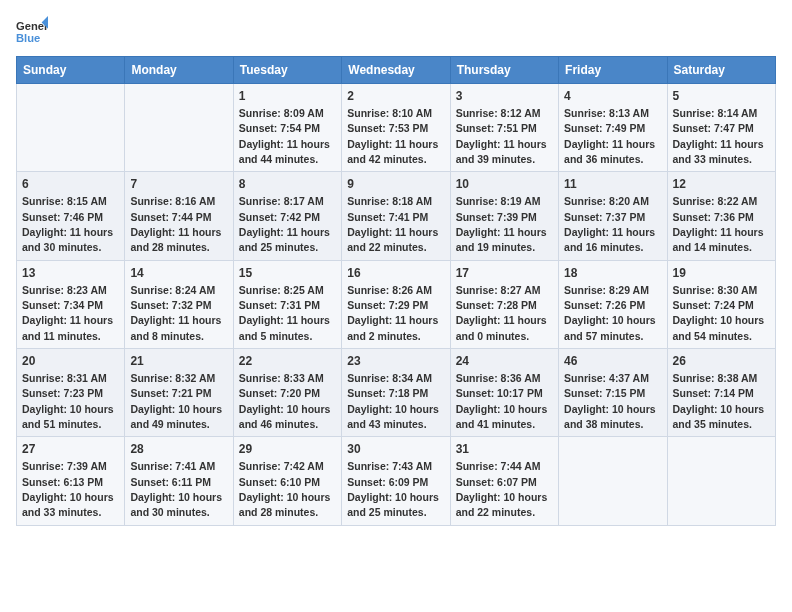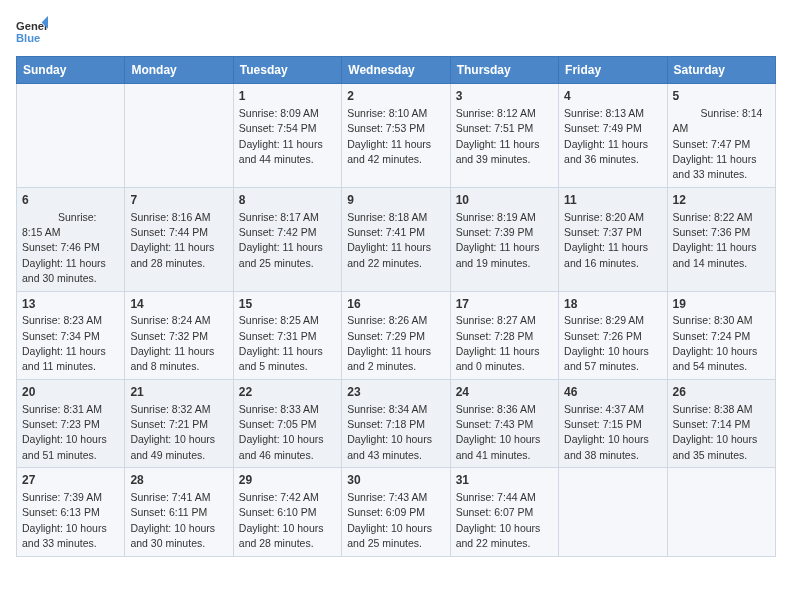--- a/index.html
+++ b/index.html
@@ -72,20 +72,21 @@
     }
     .day-num {
       font-weight: bold;
       font-size: 12px;
       display: block;
       margin-bottom: 1px;
     }
     .day-info {
       font-size: 10.5px;
       color: #333;
+      font-weight: bold;
     }
     .empty-cell {
       background: #f5f7fa !important;
     }
   </style>
 </head>
 <body>
 
 <div class="header-area">
   <div class="logo-area">
@@ -126,26 +127,26 @@
 Daylight: 11 hours and 44 minutes.</span></td>
         <td><span class="day-num">2</span><span class="day-info" style="white-space: pre-line;">Sunrise: 8:10 AM
 Sunset: 7:53 PM
 Daylight: 11 hours and 42 minutes.</span></td>
         <td><span class="day-num">3</span><span class="day-info" style="white-space: pre-line; text-align: center;">Sunrise: 8:12 AM
 Sunset: 7:51 PM
 Daylight: 11 hours and 39 minutes.</span></td>
         <td><span class="day-num">4</span><span class="day-info" style="white-space: pre-line;">Sunrise: 8:13 AM
 Sunset: 7:49 PM
 Daylight: 11 hours and 36 minutes.</span></td>
-        <td><span class="day-num">5</span><span class="day-info" style="white-space: pre-line; margin-left: 28px;">Sunrise: 8:14 AM
+        <td><span class="day-num">5</span><span class="day-info" style="white-space: pre-line;">Sunrise: 8:14 AM
 Sunset: 7:47 PM
 Daylight: 11 hours and 33 minutes.</span></td>
       </tr>
       <tr>
-        <td><span class="day-num">6</span><span class="day-info" style="white-space: pre-line; margin-left: 36px;">Sunrise: 8:15 AM
+        <td><span class="day-num">6</span><span class="day-info" style="white-space: pre-line;">Sunrise: 8:15 AM
 Sunset: 7:46 PM
 Daylight: 11 hours and 30 minutes.</span></td>
         <td><span class="day-num">7</span><span class="day-info" style="white-space: pre-line;">Sunrise: 8:16 AM
 Sunset: 7:44 PM
 Daylight: 11 hours and 28 minutes.</span></td>
         <td><span class="day-num">8</span><span class="day-info" style="white-space: pre-line;">Sunrise: 8:17 AM
 Sunset: 7:42 PM
 Daylight: 11 hours and 25 minutes.</span></td>
         <td><span class="day-num">9</span><span class="day-info" style="white-space: pre-line;">Sunrise: 8:18 AM
 Sunset: 7:41 PM
@@ -184,27 +185,27 @@
 Daylight: 10 hours and 54 minutes.</span></td>
       </tr>
       <tr>
         <td><span class="day-num">20</span><span class="day-info" style="white-space: pre-line;">Sunrise: 8:31 AM
 Sunset: 7:23 PM
 Daylight: 10 hours and 51 minutes.</span></td>
         <td><span class="day-num">21</span><span class="day-info" style="white-space: pre-line;">Sunrise: 8:32 AM
 Sunset: 7:21 PM
 Daylight: 10 hours and 49 minutes.</span></td>
         <td><span class="day-num">22</span><span class="day-info" style="white-space: pre-line;">Sunrise: 8:33 AM
-Sunset: 7:05 PM
+Sunset: 7:20 PM
 Daylight: 10 hours and 46 minutes.</span></td>
         <td><span class="day-num">23</span><span class="day-info" style="white-space: pre-line;">Sunrise: 8:34 AM
 Sunset: 7:18 PM
 Daylight: 10 hours and 43 minutes.</span></td>
         <td><span class="day-num">24</span><span class="day-info" style="white-space: pre-line;">Sunrise: 8:36 AM
-Sunset: 7:43 PM
+Sunset: 10:17 PM
 Daylight: 10 hours and 41 minutes.</span></td>
         <td><span class="day-num">46</span><span class="day-info" style="white-space: pre-line;">Sunrise: 4:37 AM
 Sunset: 7:15 PM
 Daylight: 10 hours and 38 minutes.</span></td>
         <td><span class="day-num">26</span><span class="day-info" style="white-space: pre-line;">Sunrise: 8:38 AM
 Sunset: 7:14 PM
 Daylight: 10 hours and 35 minutes.</span></td>
       </tr>
       <tr>
         <td><span class="day-num">27</span><span class="day-info" style="white-space: pre-line;">Sunrise: 7:39 AM

